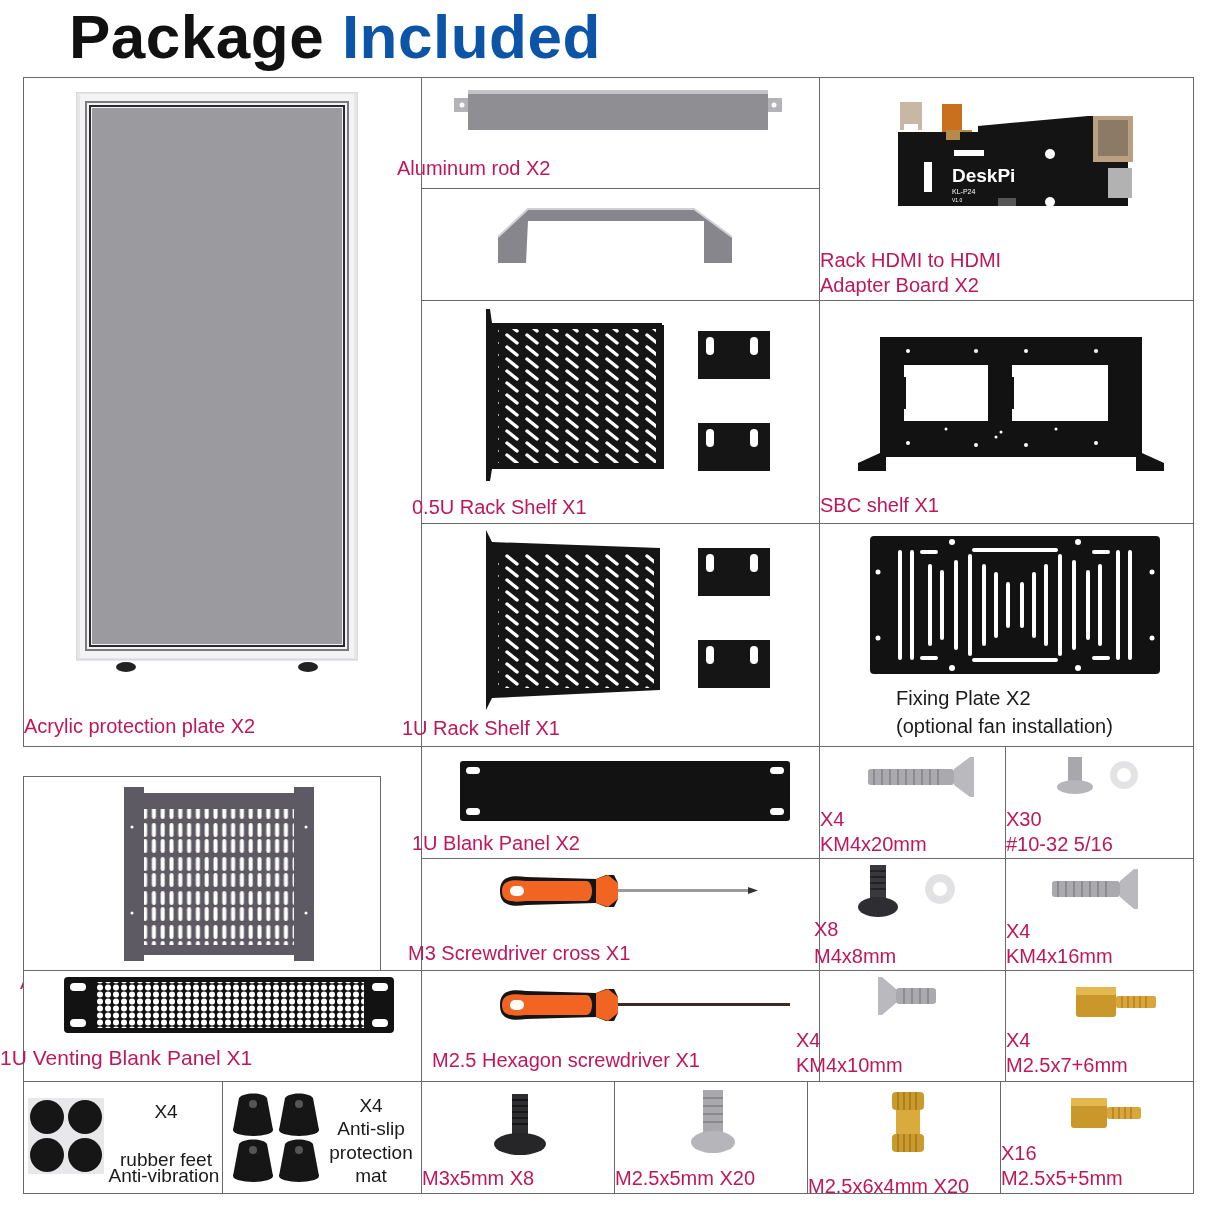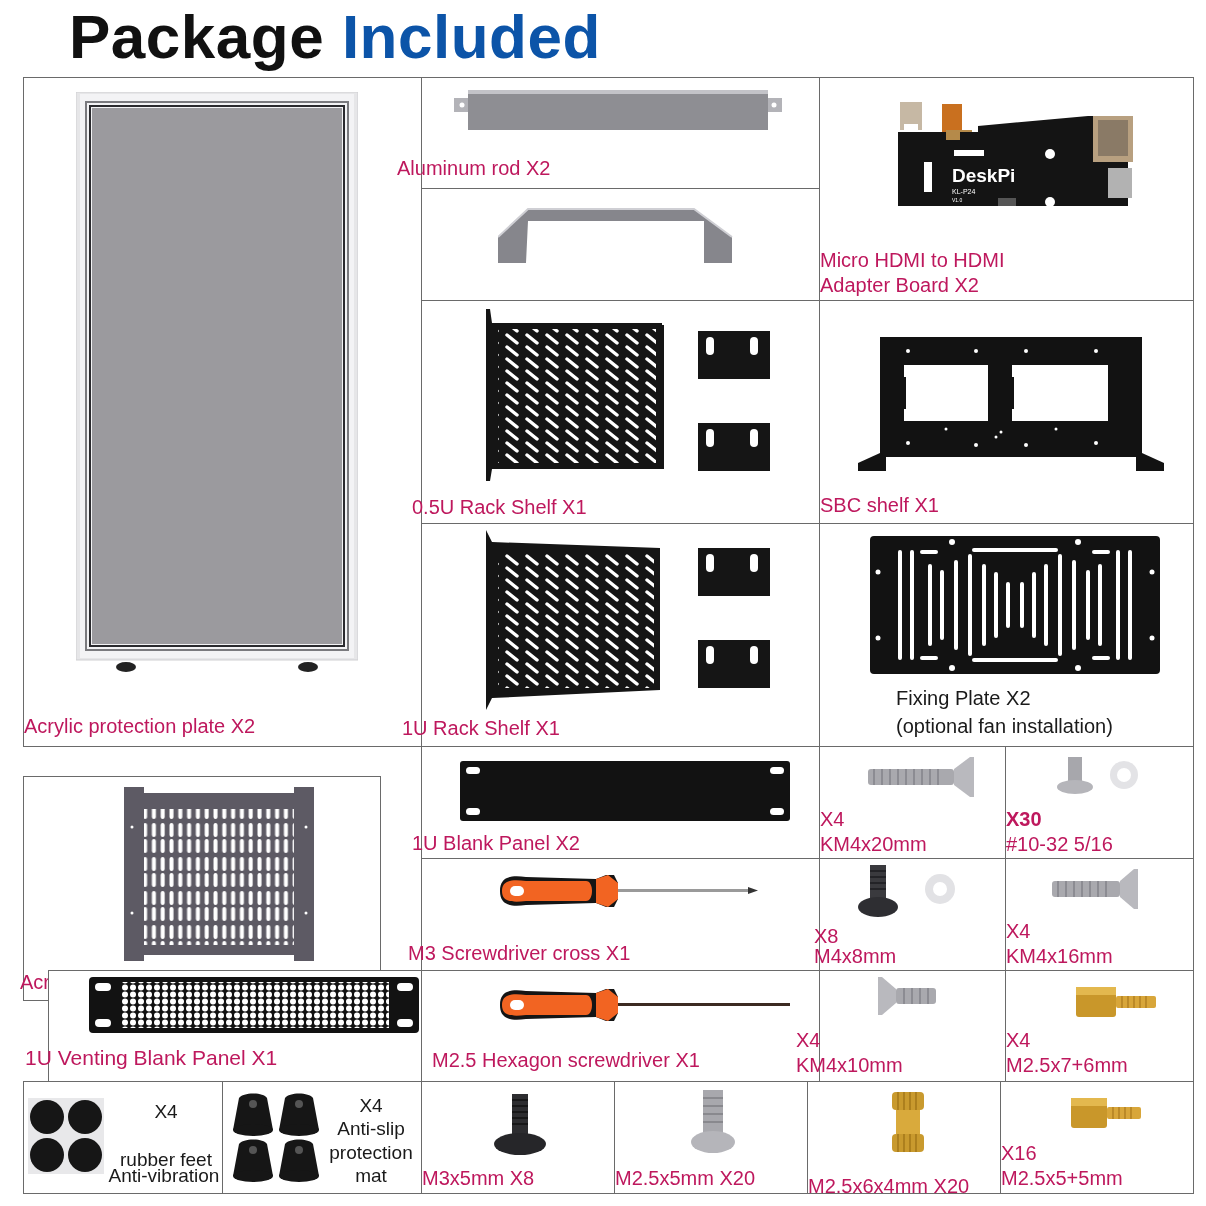--- a/index.html
+++ b/index.html
@@ -75,21 +75,21 @@
       <rect x="210" y="66" width="24" height="30" fill="#b2b2b2"></rect>
       <rect x="56" y="48" width="30" height="6" fill="#fff"></rect>
       <circle cx="152" cy="52" r="5" fill="#fff"></circle>
       <circle cx="152" cy="100" r="5" fill="#fff"></circle>
       <text x="54" y="80" font-family="Liberation Sans, sans-serif" font-weight="bold" font-size="19" fill="#fff">DeskPi</text>
       <text x="54" y="92" font-family="Liberation Sans, sans-serif" font-size="7" fill="#fff">KL-P24</text>
       <text x="54" y="100" font-family="Liberation Sans, sans-serif" font-size="5" fill="#fff">V1.0</text>
       <rect x="100" y="96" width="18" height="8" fill="#555"></rect>
     </svg>
   </div>
-  <div class="lbl" style="top:170px;">Micro HDMI to HDMI</div>
+  <div class="lbl" style="top:170px;">Rack HDMI to HDMI</div>
   <div class="lbl" style="top:195px;">Adapter Board  X2</div>
 </div>
 
 <div class="cell" style="left:421px;top:300px;width:399px;height:224px;">
   <div class="abs" style="left:62px;top:8px;">
     <svg width="290" height="172" viewBox="0 0 290 172">
       <defs>
         <pattern id="slots1" x="0" y="0" width="20" height="12" patternUnits="userSpaceOnUse">
           <line x1="3" y1="2" x2="13" y2="10" stroke="#fff" stroke-width="3.4" stroke-linecap="round"></line>
         </pattern>
@@ -267,21 +267,21 @@
 
 <div class="cell" style="left:1005px;top:746px;width:189px;height:113px;">
   <div class="abs" style="left:50px;top:8px;">
     <svg width="90" height="40" viewBox="0 0 90 40">
       <rect x="12" y="2" width="14" height="26" fill="#a7a7ac"></rect>
       <ellipse cx="19" cy="32" rx="18" ry="7" fill="#b5b5ba"></ellipse>
       <circle cx="68" cy="20" r="14" fill="#e3e3e6"></circle>
       <circle cx="68" cy="20" r="7" fill="#fff"></circle>
     </svg>
   </div>
-  <div class="lbl" style="top:60px;font-weight:bold;">X30</div>
+  <div class="lbl" style="top:60px;">X30</div>
   <div class="lbl" style="top:85px;">#10-32  5/16</div>
 </div>
 
 <div class="cell" style="left:421px;top:858px;width:399px;height:113px;">
   <div class="abs" style="left:74px;top:12px;">
     <svg width="262" height="40" viewBox="0 0 262 40">
       <path d="M4 20 C4 6 14 4 30 6 L100 8 L110 4 L118 4 L122 12 L122 28 L118 36 L110 36 L100 32 L30 34 C14 36 4 34 4 20 Z" fill="#151515"></path>
       <path d="M6 20 C6 10 14 8 30 10 L90 10 C98 10 98 30 90 30 L30 30 C14 32 6 30 6 20 Z" fill="#f26422"></path>
       <path d="M100 8 L112 4 L122 12 L122 28 L112 36 L100 32 Z" fill="#f26422"></path>
       <rect x="14" y="15" width="14" height="10" rx="5" fill="#fff"></rect>
@@ -300,21 +300,21 @@
           <line x1="12" y1="8" x2="28" y2="8"></line>
           <line x1="12" y1="14" x2="28" y2="14"></line>
           <line x1="12" y1="20" x2="28" y2="20"></line>
           <line x1="12" y1="26" x2="28" y2="26"></line>
         </g>
       <ellipse cx="20" cy="44" rx="20" ry="10" fill="#2e2e32"></ellipse>
       <circle cx="82" cy="26" r="15" fill="#e2e2e5"></circle>
       <circle cx="82" cy="26" r="7" fill="#fff"></circle>
     </svg>
   </div>
-  <div class="lbl" style="top:65px;left:-6px;">X8</div>
+  <div class="lbl" style="top:58px;left:-6px;">X8</div>
   <div class="lbl" style="top:85px;left:-6px;">M4x8mm</div>
 </div>
 
 <div class="cell" style="left:1005px;top:858px;width:189px;height:113px;">
   <div class="abs" style="left:44px;top:10px;">
     <svg width="90" height="40" viewBox="0 0 90 40">
       <rect x="2" y="12" width="68" height="16" rx="3" fill="#a9a9ae"></rect>
       <g stroke="#7a7a80" stroke-width="1.2">
           <line x1="8" y1="12" x2="8" y2="28"></line>
           <line x1="16" y1="12" x2="16" y2="28"></line>
@@ -324,21 +324,21 @@
           <line x1="48" y1="12" x2="48" y2="28"></line>
           <line x1="56" y1="12" x2="56" y2="28"></line>
         </g>
       <path d="M70 12 L84 0 L88 0 L88 40 L84 40 L70 28 Z" fill="#b9b9be"></path>
     </svg>
   </div>
   <div class="lbl" style="top:60px;">X4</div>
   <div class="lbl" style="top:85px;">KM4x16mm</div>
 </div>
 
-<div class="cell" style="left:23px;top:970px;width:399px;height:112px;margin-left:25px;">
+<div class="cell" style="left:23px;top:970px;width:399px;height:112px;">
   <div class="abs" style="left:40px;top:6px;">
     <svg width="330" height="56" viewBox="0 0 330 56">
       <defs>
         <pattern id="hex" x="0" y="0" width="8" height="7" patternUnits="userSpaceOnUse">
           <circle cx="4" cy="3.5" r="3" fill="#fff"></circle>
         </pattern>
       </defs>
       <rect x="0" y="0" width="330" height="56" rx="4" fill="#121212"></rect>
       <rect x="6" y="6" width="16" height="8" rx="4" fill="#fff"></rect>
       <rect x="6" y="42" width="16" height="8" rx="4" fill="#fff"></rect>

